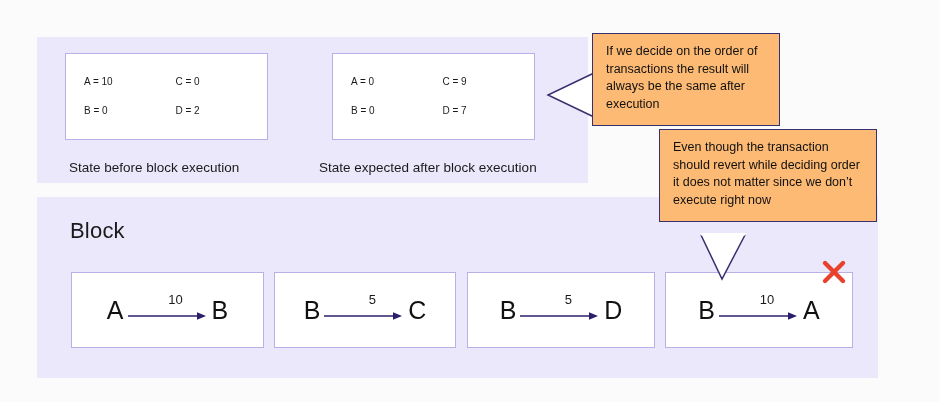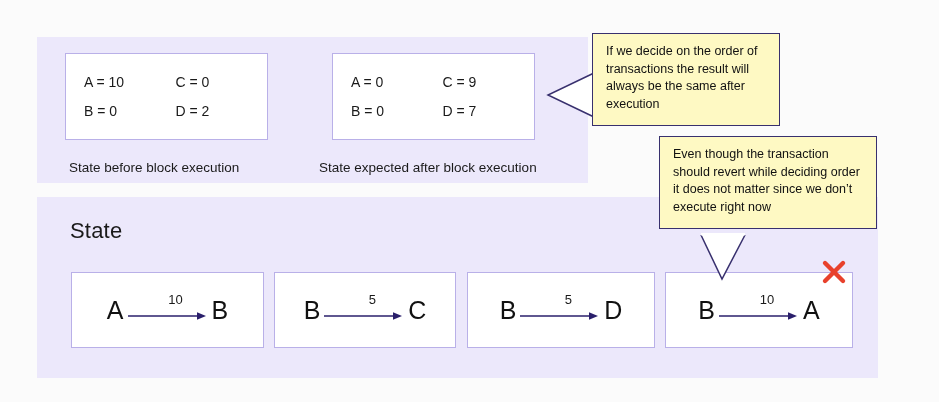--- a/index.html
+++ b/index.html
@@ -52,21 +52,21 @@
     position: absolute;
     inset: 0;
     display: grid;
     grid-template-columns: 1fr 1fr;
     grid-template-rows: 1fr 1fr;
     align-items: center;
     padding: 14px 0 14px 18px;
     box-sizing: border-box;
   }
   .state-cell {
-    font-size: 14px;
+    font-size: 10px;
     color: #1a1a1a;
     line-height: 1;
     white-space: nowrap;
   }
 
   .panel-caption {
     position: absolute;
     font-size: 13.5px;
     color: #1a1a1a;
     white-space: nowrap;
@@ -141,37 +141,37 @@
     position: absolute;
     left: 821px;
     top: 259px;
     width: 26px;
     height: 26px;
   }
 
   
   .callout {
     position: absolute;
-    background: #fef9c3;
+    background: #fdba74;
     border: 1.5px solid #38306e;
     box-sizing: border-box;
     font-size: 12.5px;
     line-height: 17.5px;
     color: #111111;
     padding: 9px 12px 9px 13px;
   }
   #callout-order {
     left: 592px;
     top: 33px;
     width: 188px;
     height: 93px;
   }
   #callout-revert {
     left: 659px;
-    top: 136px;
+    top: 129px;
     width: 218px;
     height: 93px;
   }
   .callout-text { display: block; white-space: pre-line; }
 
   .tail {
     position: absolute;
     overflow: visible;
   }
   #tail-order  { left: 546px; top: 72px;  width: 50px; height: 46px; }
@@ -199,21 +199,21 @@
       <span class="state-cell">C = 9</span>
       <span class="state-cell">B = 0</span>
       <span class="state-cell">D = 7</span>
     </div>
   </div>
 
   <div class="panel-caption" id="caption-before">State before block execution</div>
   <div class="panel-caption" id="caption-after">State expected after block execution</div>
 
   <div class="panel" id="block-panel"></div>
-  <div id="block-title">State</div>
+  <div id="block-title">Block</div>
 
   <div class="tx-box" id="tx-0">
     <div class="tx-inner">
       <span class="tx-node">A</span>
       <span class="tx-arrow">
         <span class="tx-amount">10</span>
         <svg width="82" height="14" viewBox="0 0 82 14" xmlns="http://www.w3.org/2000/svg">
           <line x1="1" y1="7" x2="70" y2="7" stroke="#2a1f6b" stroke-width="1.4"></line>
           <polygon points="70,3.2 79,7 70,10.8" fill="#2a1f6b"></polygon>
         </svg>

